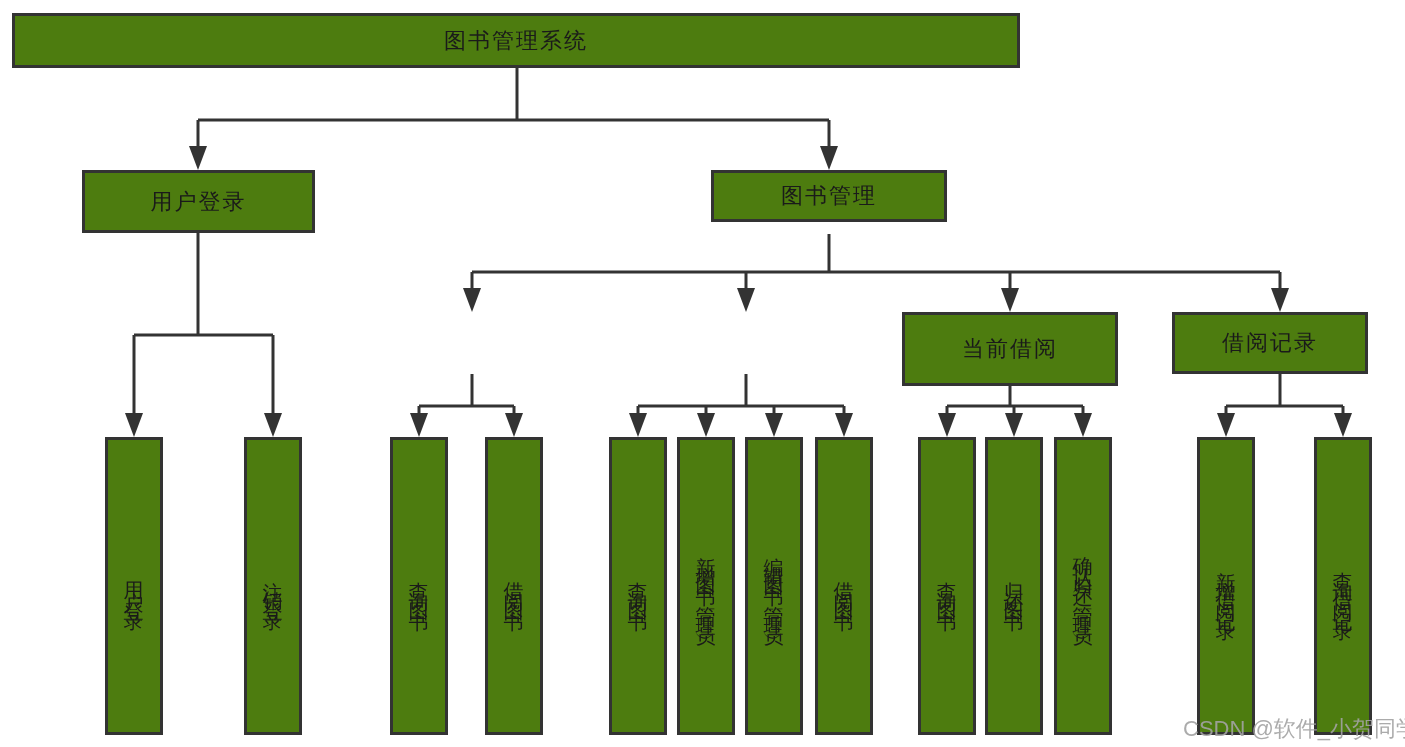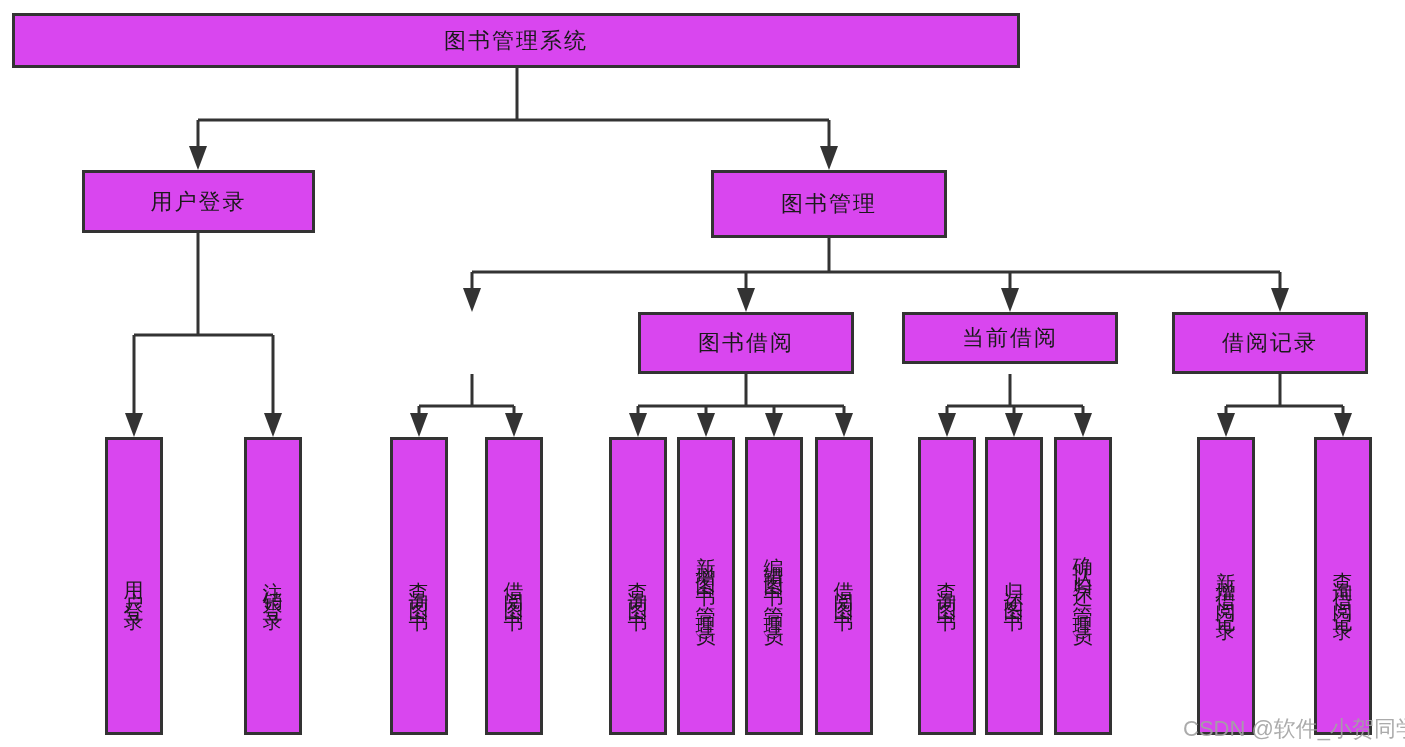--- a/index.html
+++ b/index.html
@@ -21,45 +21,45 @@
     position:absolute;left:0;top:0;width:1405px;height:747px;
     color:var(--line);
     pointer-events:none;
   }
   .connectors line{stroke:currentColor;stroke-width:3;}
   .connectors polygon{fill:currentColor;stroke:none;}
   .box{
     position:absolute;
     box-sizing:border-box;
     border:3px solid var(--line);
-    background:#d946ef;
+    background:#4d7c0f;
     display:flex;align-items:center;justify-content:center;
   }
   .box .lbl{
     font-size:22px;
     letter-spacing:2px;
     white-space:nowrap;
     color:var(--text);
   }
   .leaf .lbl{
     writing-mode:vertical-rl;
     text-orientation:mixed;
     font-size:20px;
     line-height:1;
     letter-spacing:10px;
     white-space:nowrap;
   }
   .leaf{padding:4px 0;}
   
   .n-root   {left:12px;  top:13px;  width:1008px; height:55px;}
   .n-login  {left:82px;  top:170px; width:233px;  height:63px;}
-  .n-mgmt   {left:711px; top:170px; width:236px;  height:68px;}
+  .n-mgmt   {left:711px; top:170px; width:236px;  height:52px;}
   .n-newrec {left:364px; top:312px; width:216px;  height:62px;}
   .n-borrow {left:638px; top:312px; width:216px;  height:62px;}
-  .n-current{left:902px; top:312px; width:216px;  height:52px;}
+  .n-current{left:902px; top:312px; width:216px;  height:74px;}
   .n-record {left:1172px;top:312px; width:196px;  height:62px;}
   .leaf{top:437px;width:58px;height:298px;}
   .l-1 {left:105px;}  .l-2 {left:244px;}
   .l-3 {left:390px;}  .l-4 {left:485px;}
   .l-5 {left:609px;}  .l-6 {left:677px;}
   .l-7 {left:745px;}  .l-8 {left:815px;}
   .l-9 {left:918px;}  .l-10{left:985px;}
   .l-11{left:1054px;} .l-12{left:1197px;}
   .l-13{left:1314px;}
   .watermark{
@@ -143,23 +143,20 @@
     <span class="lbl">图书管理系统</span>
   </div>
 
   <div class="box n-login">
     <span class="lbl">用户登录</span>
   </div>
   <div class="box n-mgmt">
     <span class="lbl">图书管理</span>
   </div>
 
-  <div class="box n-borrow">
-    <span class="lbl">图书借阅</span>
-  </div>
   <div class="box n-current">
     <span class="lbl">当前借阅</span>
   </div>
   <div class="box n-record">
     <span class="lbl">借阅记录</span>
   </div>
 
   <div class="box leaf l-1">
     <span class="lbl">用户登录</span>
   </div>

